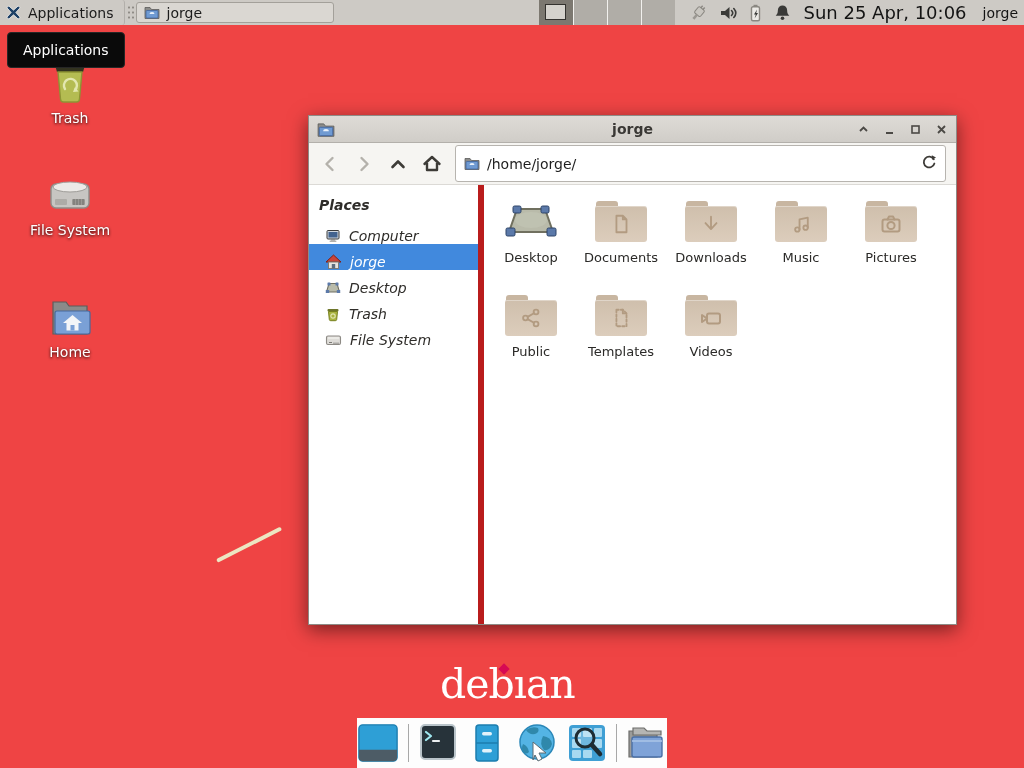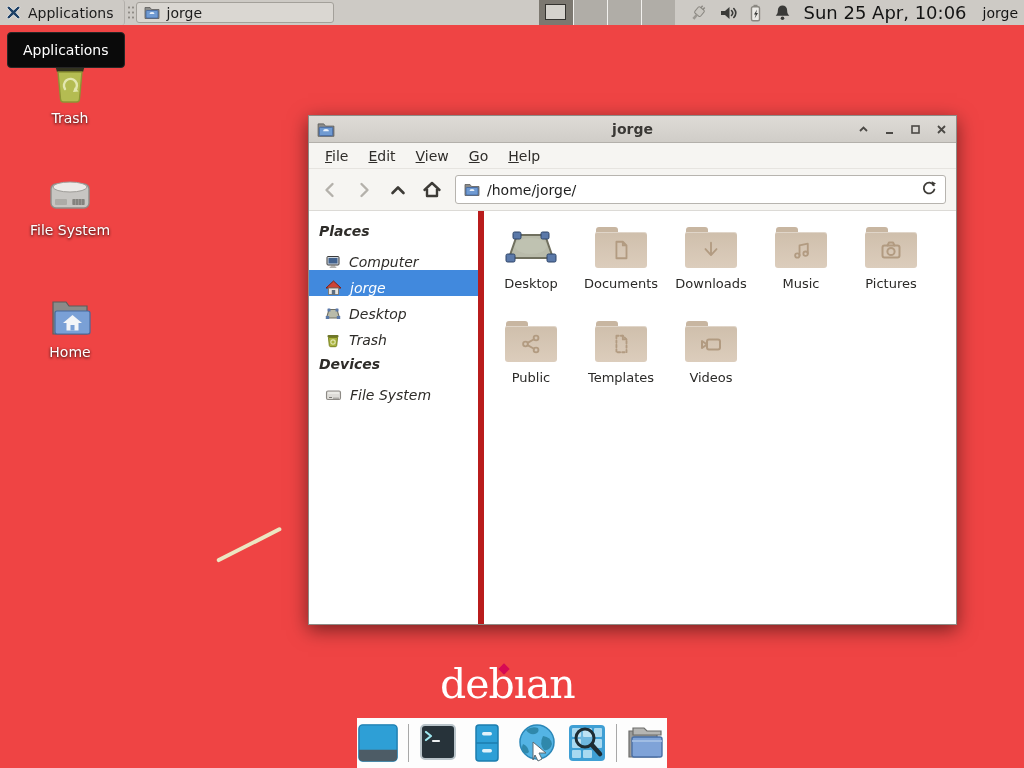--- a/index.html
+++ b/index.html
@@ -65,21 +65,21 @@
   .wbtn { display:flex; align-items:center; justify-content:center; width:14px; height:14px; }
 
   .menubar { height:26px; background:#f6f5f2; border-bottom:1px solid #e6e4e0; display:flex;
              align-items:center; padding:0 6px; flex:0 0 26px; }
   .menu-item { padding:3px 10px; font-size:14px; color:#2f2d2a; }
   .menu-item::first-letter { text-decoration:underline; }
 
   .toolbar { height:42px; background:#f6f5f2; border-bottom:1px solid #dcdad6; display:flex;
              align-items:center; padding:0 10px; gap:12px; flex:0 0 42px; }
   .nav-btn { display:flex; align-items:center; justify-content:center; width:22px; height:22px; }
-  .pathbar { flex:1; height:29px; background:#fff; border:1px solid #b7b4af; border-radius:3px;
+  .pathbar { flex:1; height:37px; background:#fff; border:1px solid #b7b4af; border-radius:3px;
              display:flex; align-items:center; gap:7px; padding:0 8px; font-size:14px; color:#1e1e1e; }
   .path-text { flex:1; }
 
   .win-body { flex:1; display:flex; min-height:0; }
   .sidebar { width:175px; flex:0 0 175px; background:#fff; border-right:6px solid #b91c1c; padding-top:4px;font-style:italic; }
   .side-header { font-size:14px; font-weight:bold; color:#2e2c29; padding:8px 10px 5px 10px; }
   .side-item { display:flex; align-items:flex-end; gap:8px; height:26px; padding-left:16px;
                font-size:14px; color:#2e2c29; }
   .side-item.selected { background:#4189dd; color:#fff; }
   .side-item svg { flex:0 0 auto; }
@@ -240,27 +240,20 @@
             </svg>
         </span>
         <span class="wbtn">
           <svg width="11" height="11" viewBox="0 0 11 11">
               <path d="M2 2 L9 9 M9 2 L2 9" stroke="#4b4945" stroke-width="1.8"></path>
             </svg>
         </span>
       </div>
     </div>
 
-    <div class="menubar">
-      <span class="menu-item">File</span>
-      <span class="menu-item">Edit</span>
-      <span class="menu-item">View</span>
-      <span class="menu-item">Go</span>
-      <span class="menu-item">Help</span>
-    </div>
 
     <div class="toolbar">
       <span class="nav-btn">
         <svg width="18" height="18" viewBox="0 0 18 18">
             <path d="M11.5 3 L5.5 9 L11.5 15" stroke="#b4b1ab" stroke-width="2.4" fill="none" stroke-linecap="round" stroke-linejoin="round"></path>
           </svg>
       </span>
       <span class="nav-btn">
         <svg width="18" height="18" viewBox="0 0 18 18">
             <path d="M6.5 3 L12.5 9 L6.5 15" stroke="#b4b1ab" stroke-width="2.4" fill="none" stroke-linecap="round" stroke-linejoin="round"></path>
@@ -329,21 +322,20 @@
 
         <div class="side-item">
           <svg width="16" height="16" viewBox="0 0 16 16">
             <rect x="2.5" y="3" width="11" height="2.4" rx="1" fill="#6e762a"></rect>
             <path d="M3.5 5.5 h9 l-0.8 8 a1.4 1.4 0 0 1 -1.4 1.2 h-4.6 a1.4 1.4 0 0 1 -1.4 -1.2 z" fill="#a9b33f" stroke="#77801f" stroke-width="1"></path>
             <circle cx="8" cy="10" r="2.2" fill="none" stroke="#dfe3ac" stroke-width="1.2"></circle>
           </svg>
           <span>Trash</span>
         </div>
 
-        <div class="side-header">Devices</div>
 
         <div class="side-item">
           <svg width="17" height="16" viewBox="0 0 17 16">
             <rect x="1.5" y="4" width="14" height="8.5" rx="1.5" fill="#dedcd8" stroke="#8d8a85" stroke-width="1.1"></rect>
             <path d="M3 6 h11" stroke="#f4f3f0" stroke-width="1.2"></path>
             <path d="M4 10.5 h3 M9 10.5 v1.5 M11 10.5 v1.5 M13 10.5 v1.5" stroke="#7b7974" stroke-width="1"></path>
           </svg>
           <span>File System</span>
         </div>
       </div>

